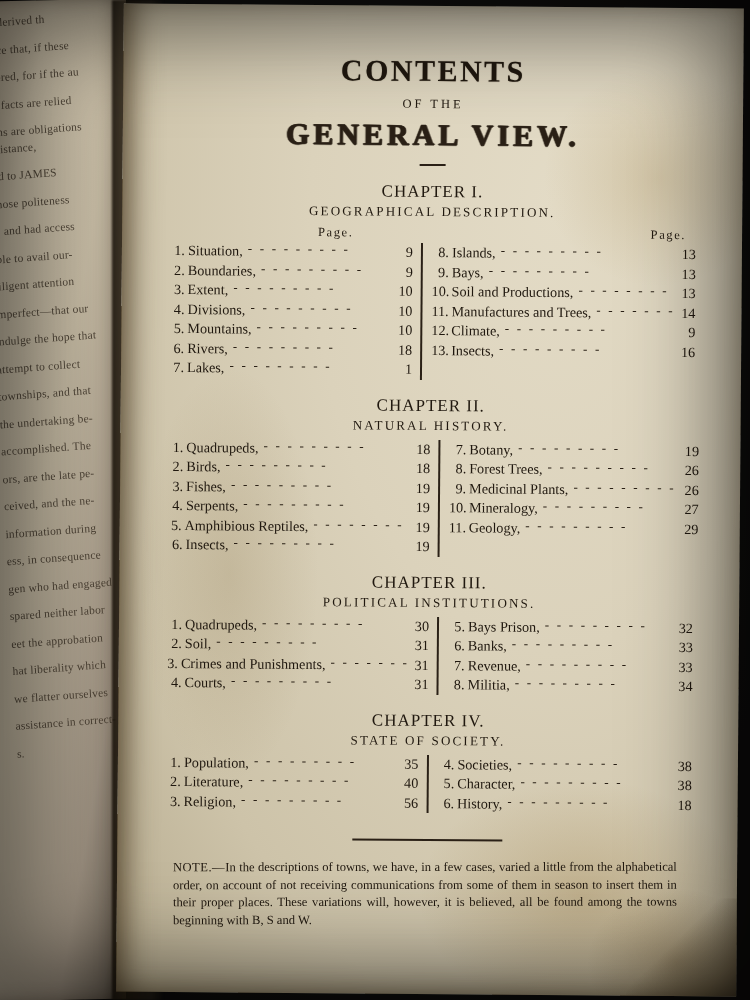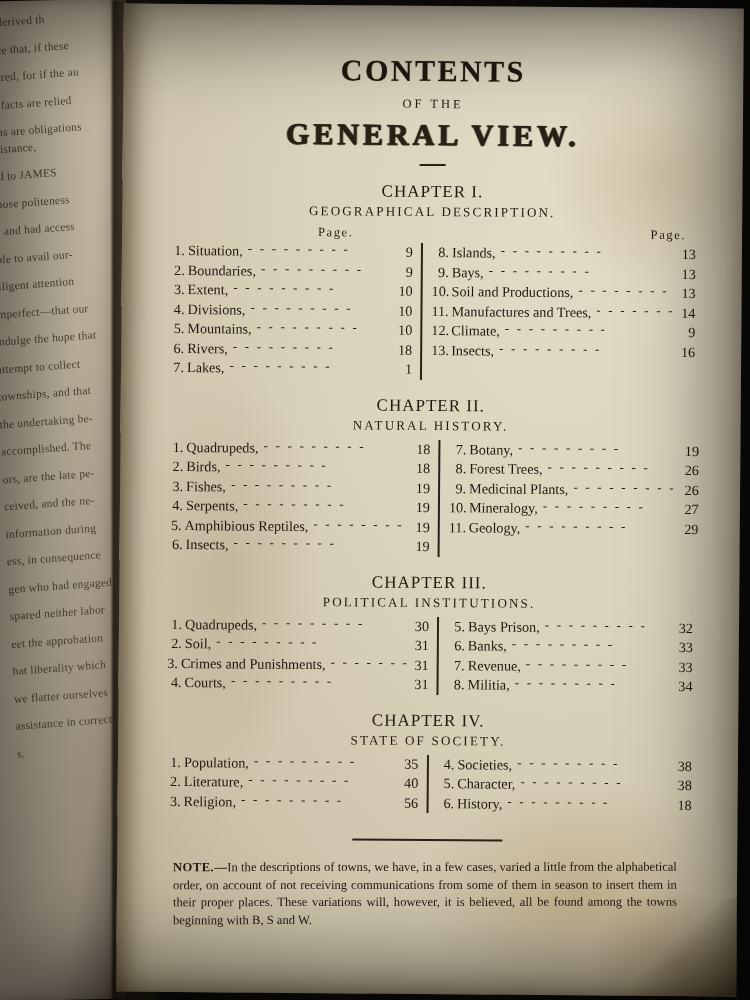--- a/index.html
+++ b/index.html
@@ -118,21 +118,21 @@
     position:relative;top:-3px;
     color:#2a2016;font-size:13px;letter-spacing:2.2px;
     white-space:nowrap;
   }
   .entry .pg{width:20px;text-align:right;}
 
   .note{
     margin:6px 14px 0 10px;font-size:12.6px;line-height:17.5px;text-align:justify;
     transform:rotate(-0.5deg);
   }
-  .note b{font-weight:700;letter-spacing:.5px;}
+  .note b{font-weight:400;letter-spacing:.5px;}
 
   .vignette{position:absolute;inset:0;pointer-events:none;
     box-shadow:inset 0 0 90px 30px rgba(0,0,0,.55);}
 </style>
 </head>
 <body>
 
 <div id="page">
   <div class="bg-dark"></div>
 

